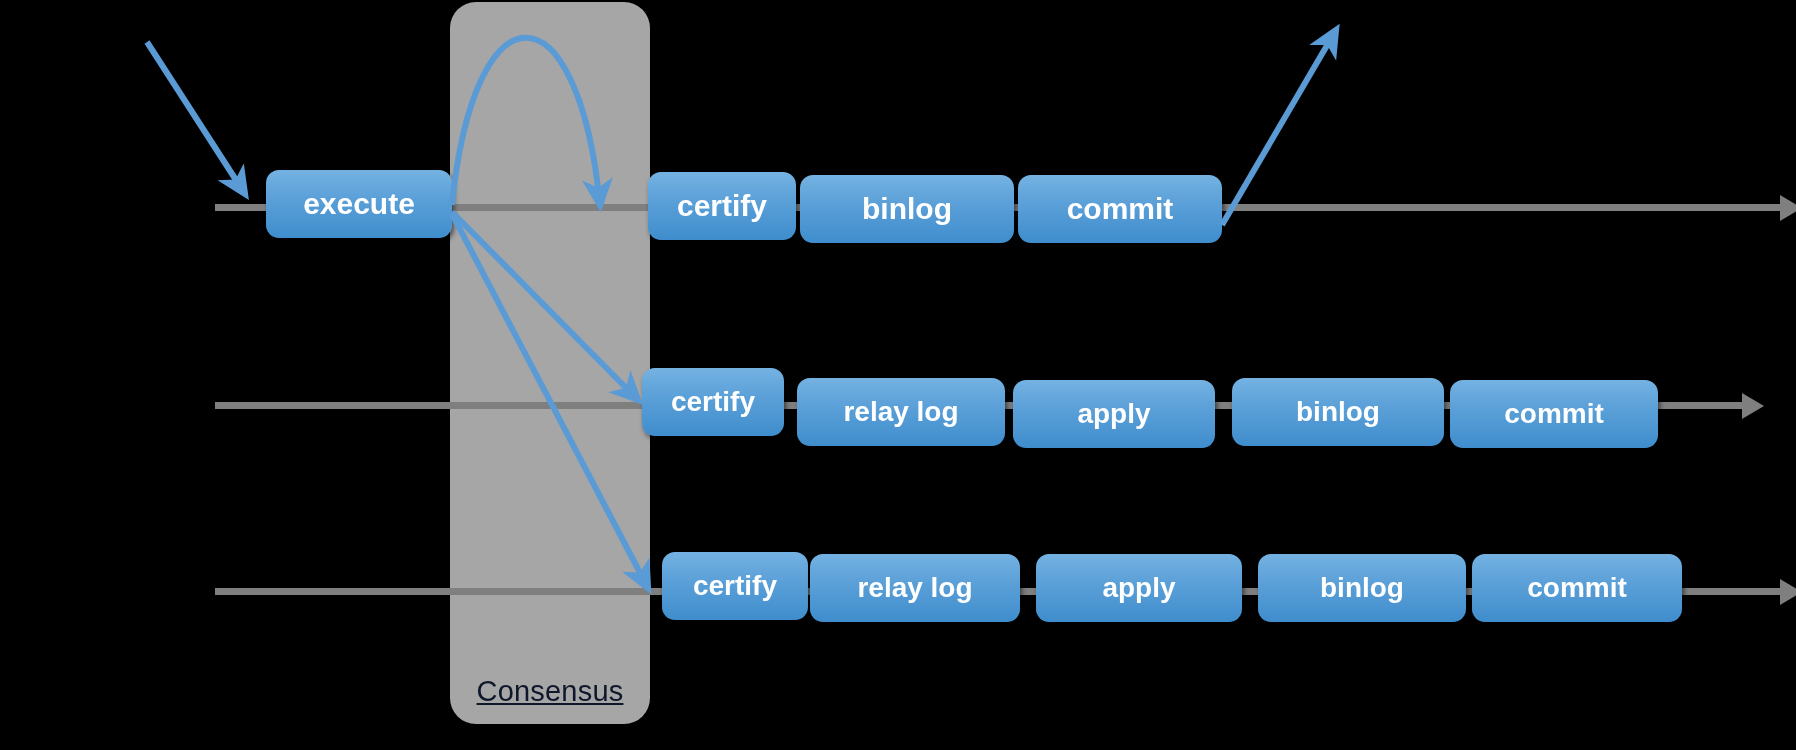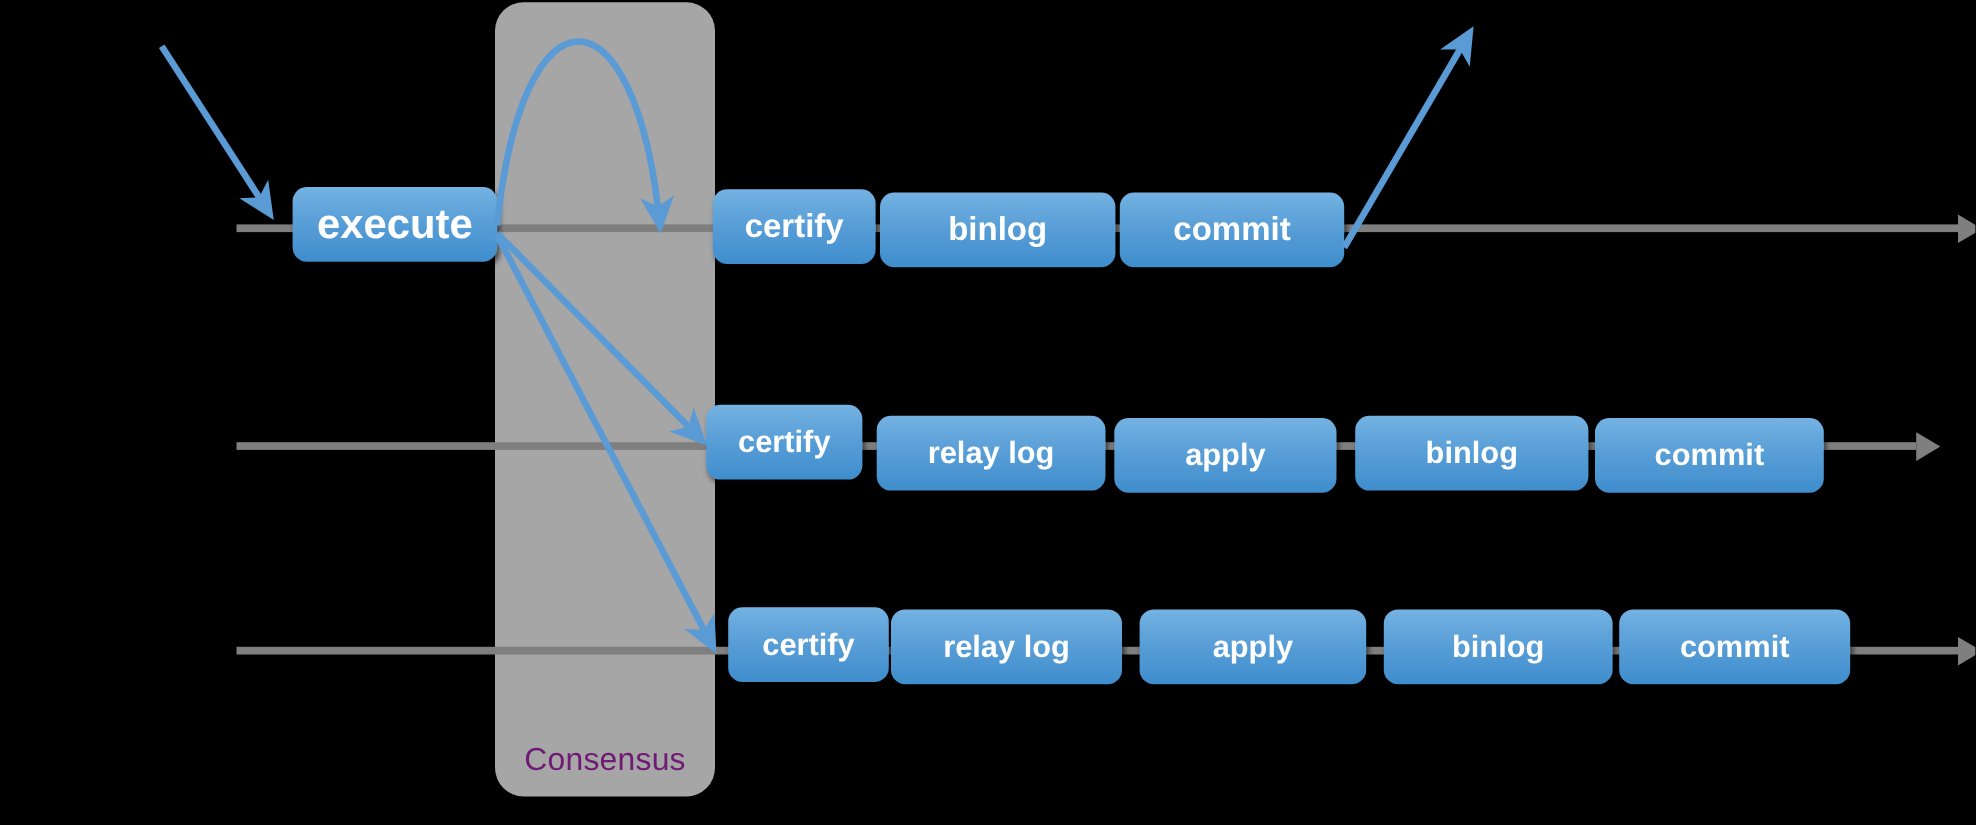--- a/index.html
+++ b/index.html
@@ -22,25 +22,26 @@
     background: #a6a6a6;
     border-radius: 26px;
     box-shadow: 2px 2px 4px rgba(0,0,0,0.45);
   }
   .consensus-label {
     position: absolute;
     width: 100%;
     text-align: center;
     bottom: 16px;
     left: 0;
-    color: #701a75;
+    color: #0f172a;
     font-size: 29px;
     font-family: "Liberation Sans", sans-serif;
     letter-spacing: 0.2px;
     white-space: nowrap;
+    text-decoration: underline;
   }
 
   
   .timeline {
     position: absolute;
     height: 7px;
     background: #7f7f7f;
   }
   .timeline-head {
     position: absolute;
@@ -89,21 +90,21 @@
   <div id="timelines">
       <div class="timeline" style="left: 215px; top: 204px; width: 1565px;"></div>
       <div class="timeline-head" style="left: 1780px; top: 195px;"></div>
       <div class="timeline" style="left: 215px; top: 402px; width: 1527px;"></div>
       <div class="timeline-head" style="left: 1742px; top: 393px;"></div>
       <div class="timeline" style="left: 215px; top: 588px; width: 1565px;"></div>
       <div class="timeline-head" style="left: 1780px; top: 579px;"></div>
     </div>
 
   <div id="rows">
-      <div class="stage" style="left: 266px; top: 170px; width: 186px; height: 68px; font-size: 38px;">
+      <div class="stage" style="left: 266px; top: 170px; width: 186px; height: 68px; font-size: 30px;">
         <span>execute</span>
       </div>
       <div class="stage" style="left: 648px; top: 172px; width: 148px; height: 68px; font-size: 30px;">
         <span>certify</span>
       </div>
       <div class="stage" style="left: 800px; top: 175px; width: 214px; height: 68px; font-size: 30px;">
         <span>binlog</span>
       </div>
       <div class="stage" style="left: 1018px; top: 175px; width: 204px; height: 68px; font-size: 30px;">
         <span>commit</span>

